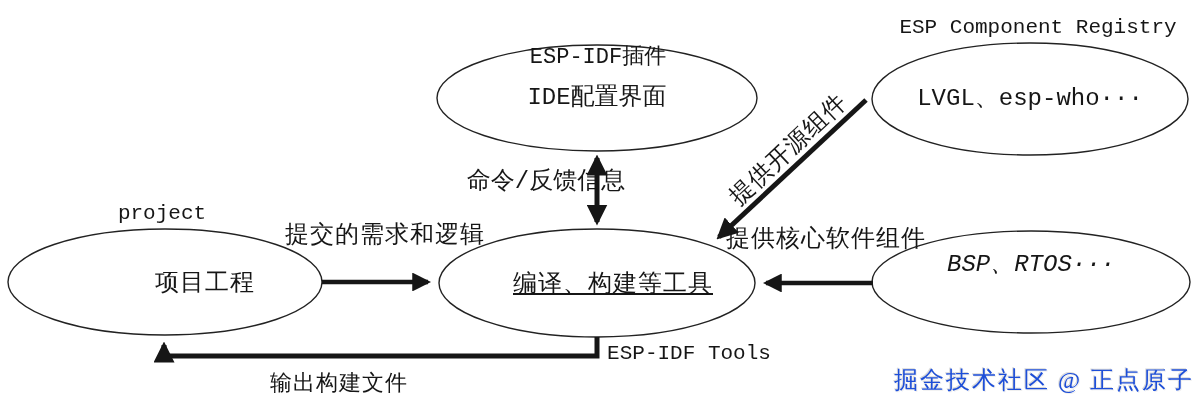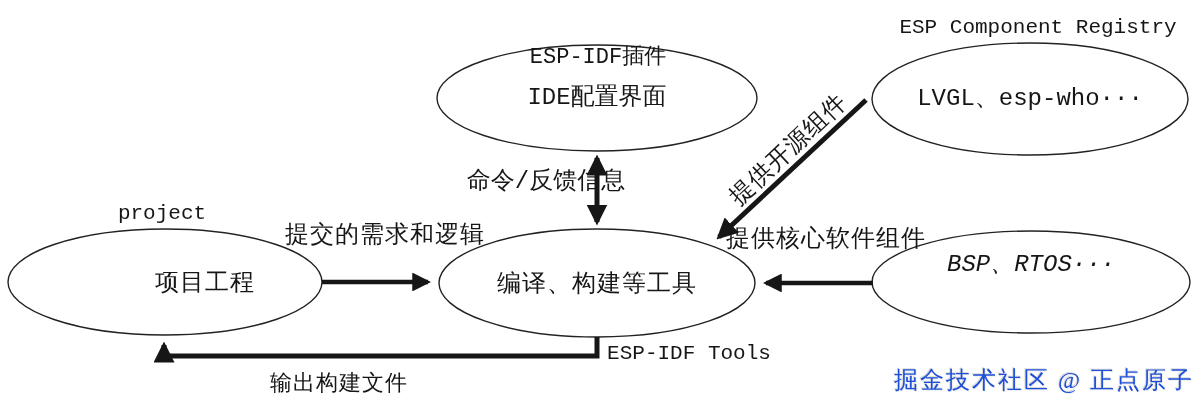--- a/index.html
+++ b/index.html
@@ -57,21 +57,21 @@
     <path d="M597,337 L597,356 L164,356 L164,345" fill="none" stroke="#161616" stroke-width="5" marker-end="url(#ah)"></path>
   </svg>
 
   <div class="t sz22 mono" style="left:598px;top:26px;margin-top:32px;">ESP-IDF插件</div>
   <div class="t sz21 mono" style="left:1038px;top:27px;">ESP Component Registry</div>
   <div class="t sz21 mono" style="left:162px;top:213px;">project</div>
   <div class="t sz21 mono" style="left:689px;top:353px;">ESP-IDF Tools</div>
 
   <div class="t mono" style="left:597px;top:98px;">IDE配置界面</div>
   <div class="t mono" style="left:1030px;top:99px;">LVGL、esp-who···</div>
-  <div class="t" style="left:597px;top:283px;">编译、构建等工具</div>
+  <div class="t" style="left:613px;top:283px;text-decoration:underline;">编译、构建等工具</div>
   <div class="t" style="left:157px;top:282px;margin-left:48px;">项目工程</div>
   <div class="t mono" style="left:1031px;top:265px;font-style:italic;">BSP、RTOS···</div>
 
   <div class="t mono" style="left:502px;top:182px;margin-left:44px;">命令/反馈信息</div>
   <div class="t" style="left:385px;top:234px;">提交的需求和逻辑</div>
   <div class="t rotated" style="left:788px;top:149px;">提供开源组件</div>
   <div class="t" style="left:826px;top:238px;">提供核心软件组件</div>
   <div class="t sz22" style="left:339px;top:383px;">输出构建文件</div>
 
   <div class="t watermark" style="left:1044px;top:380px;">掘金技术社区 @ 正点原子</div>

